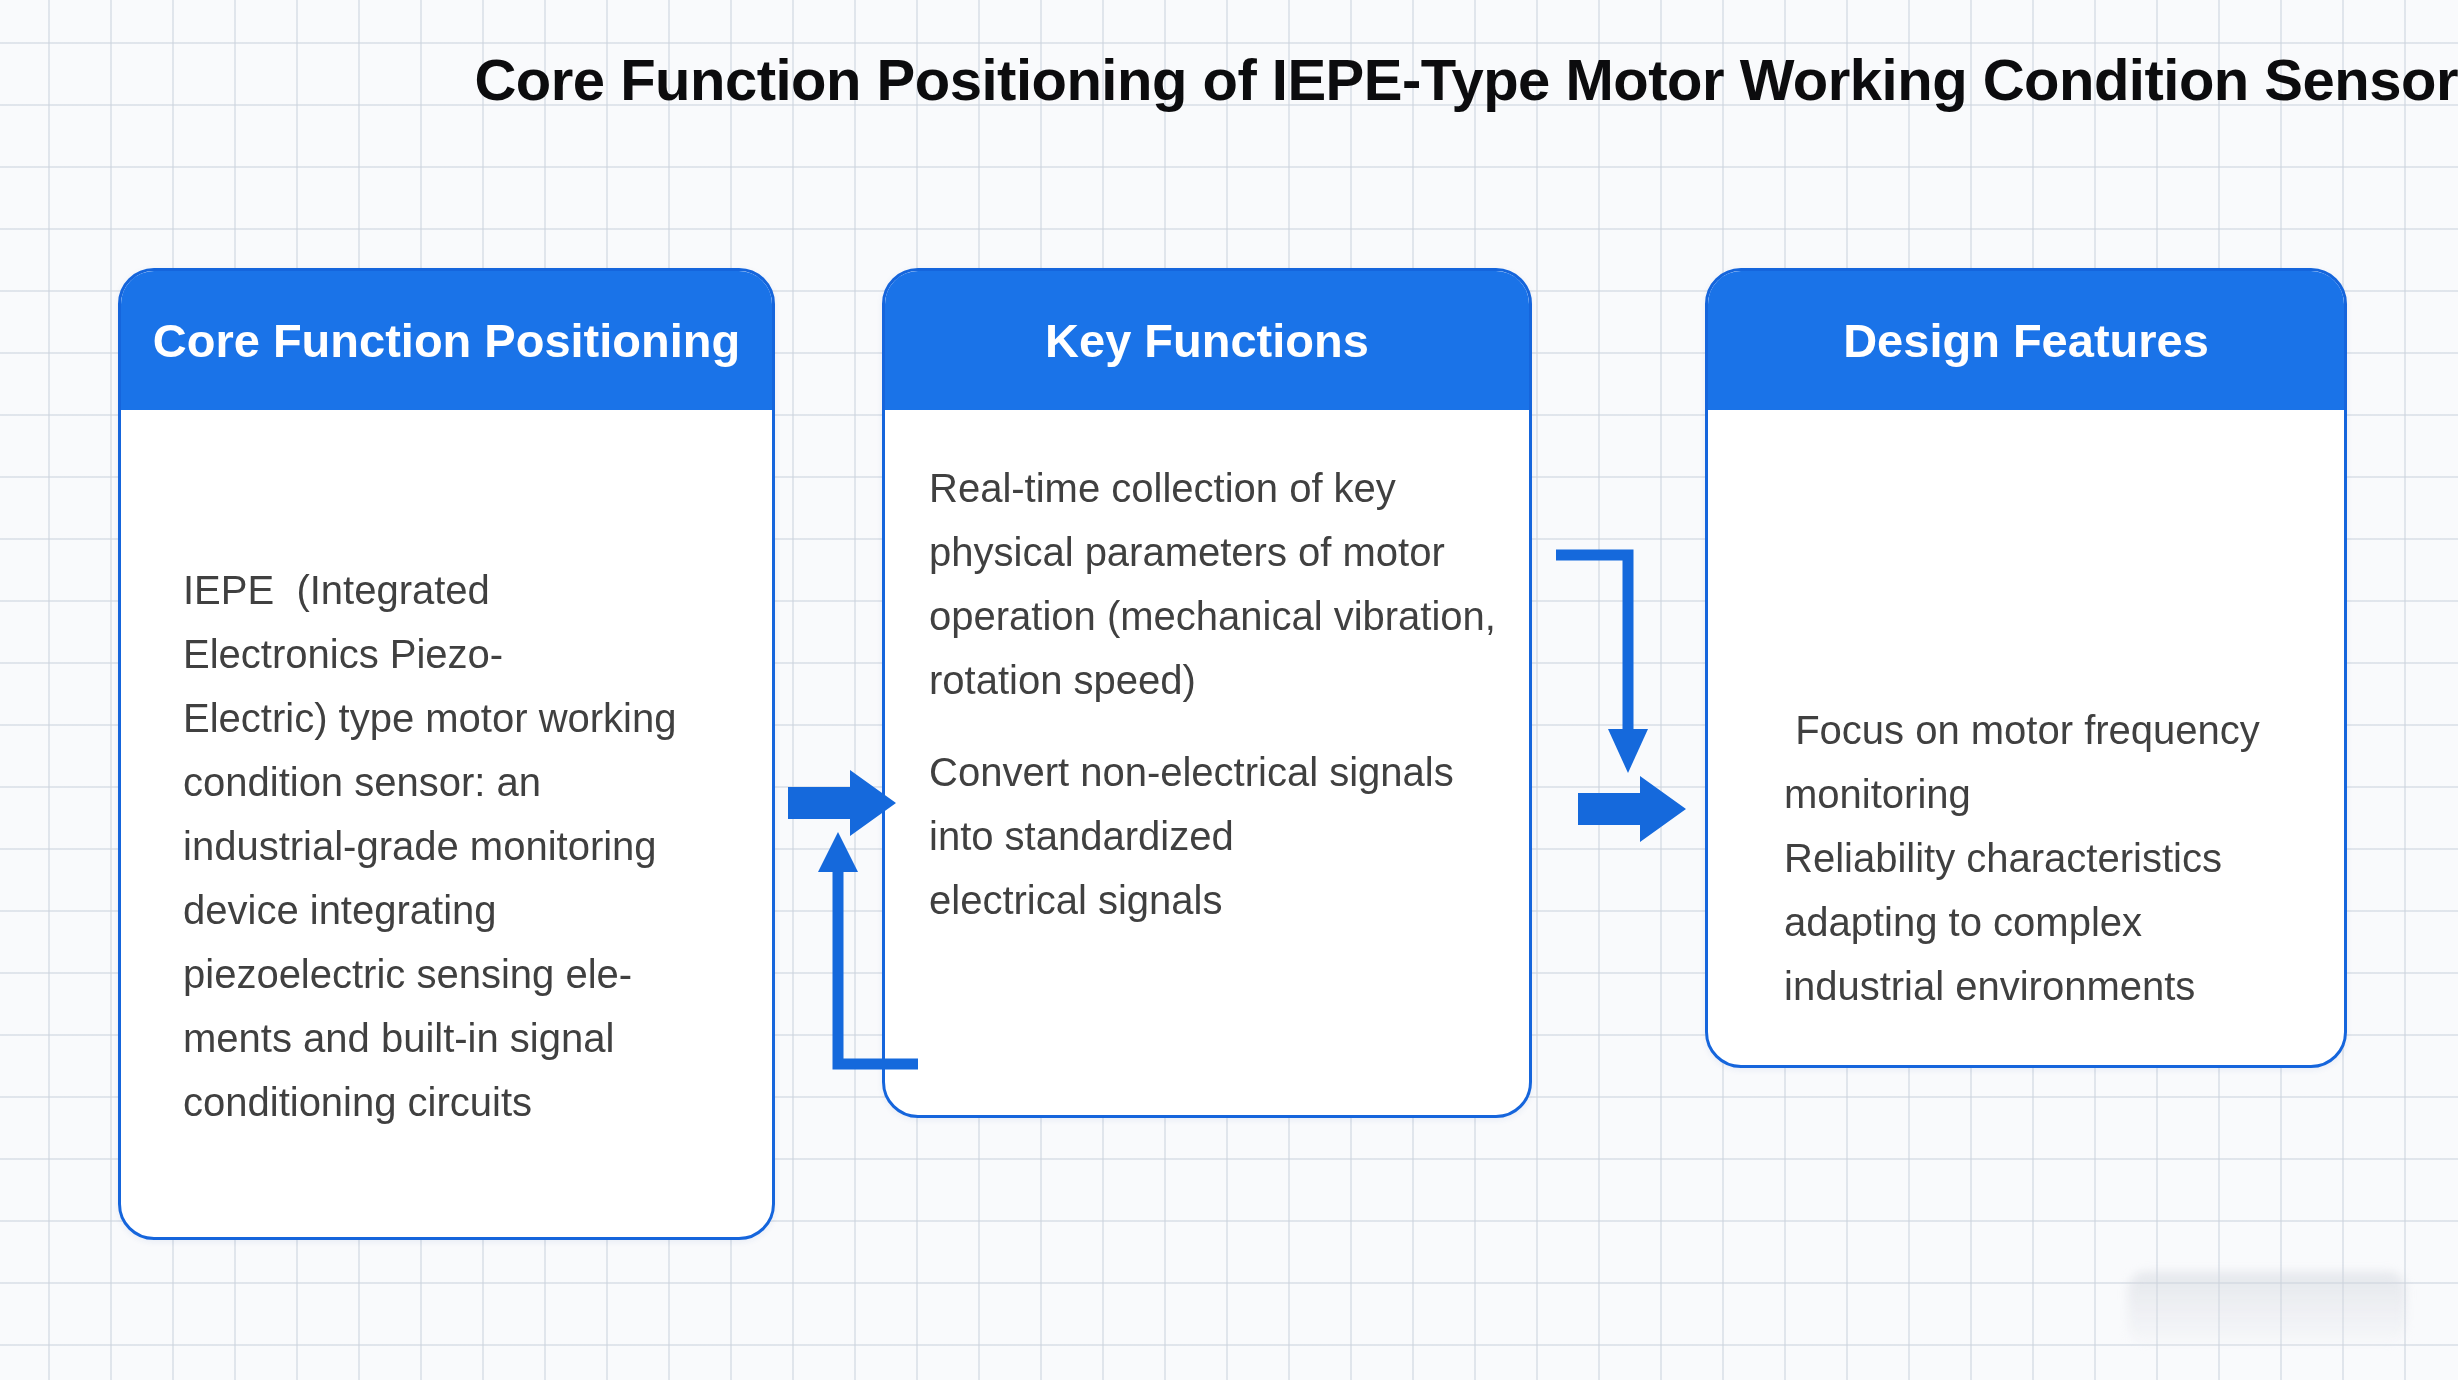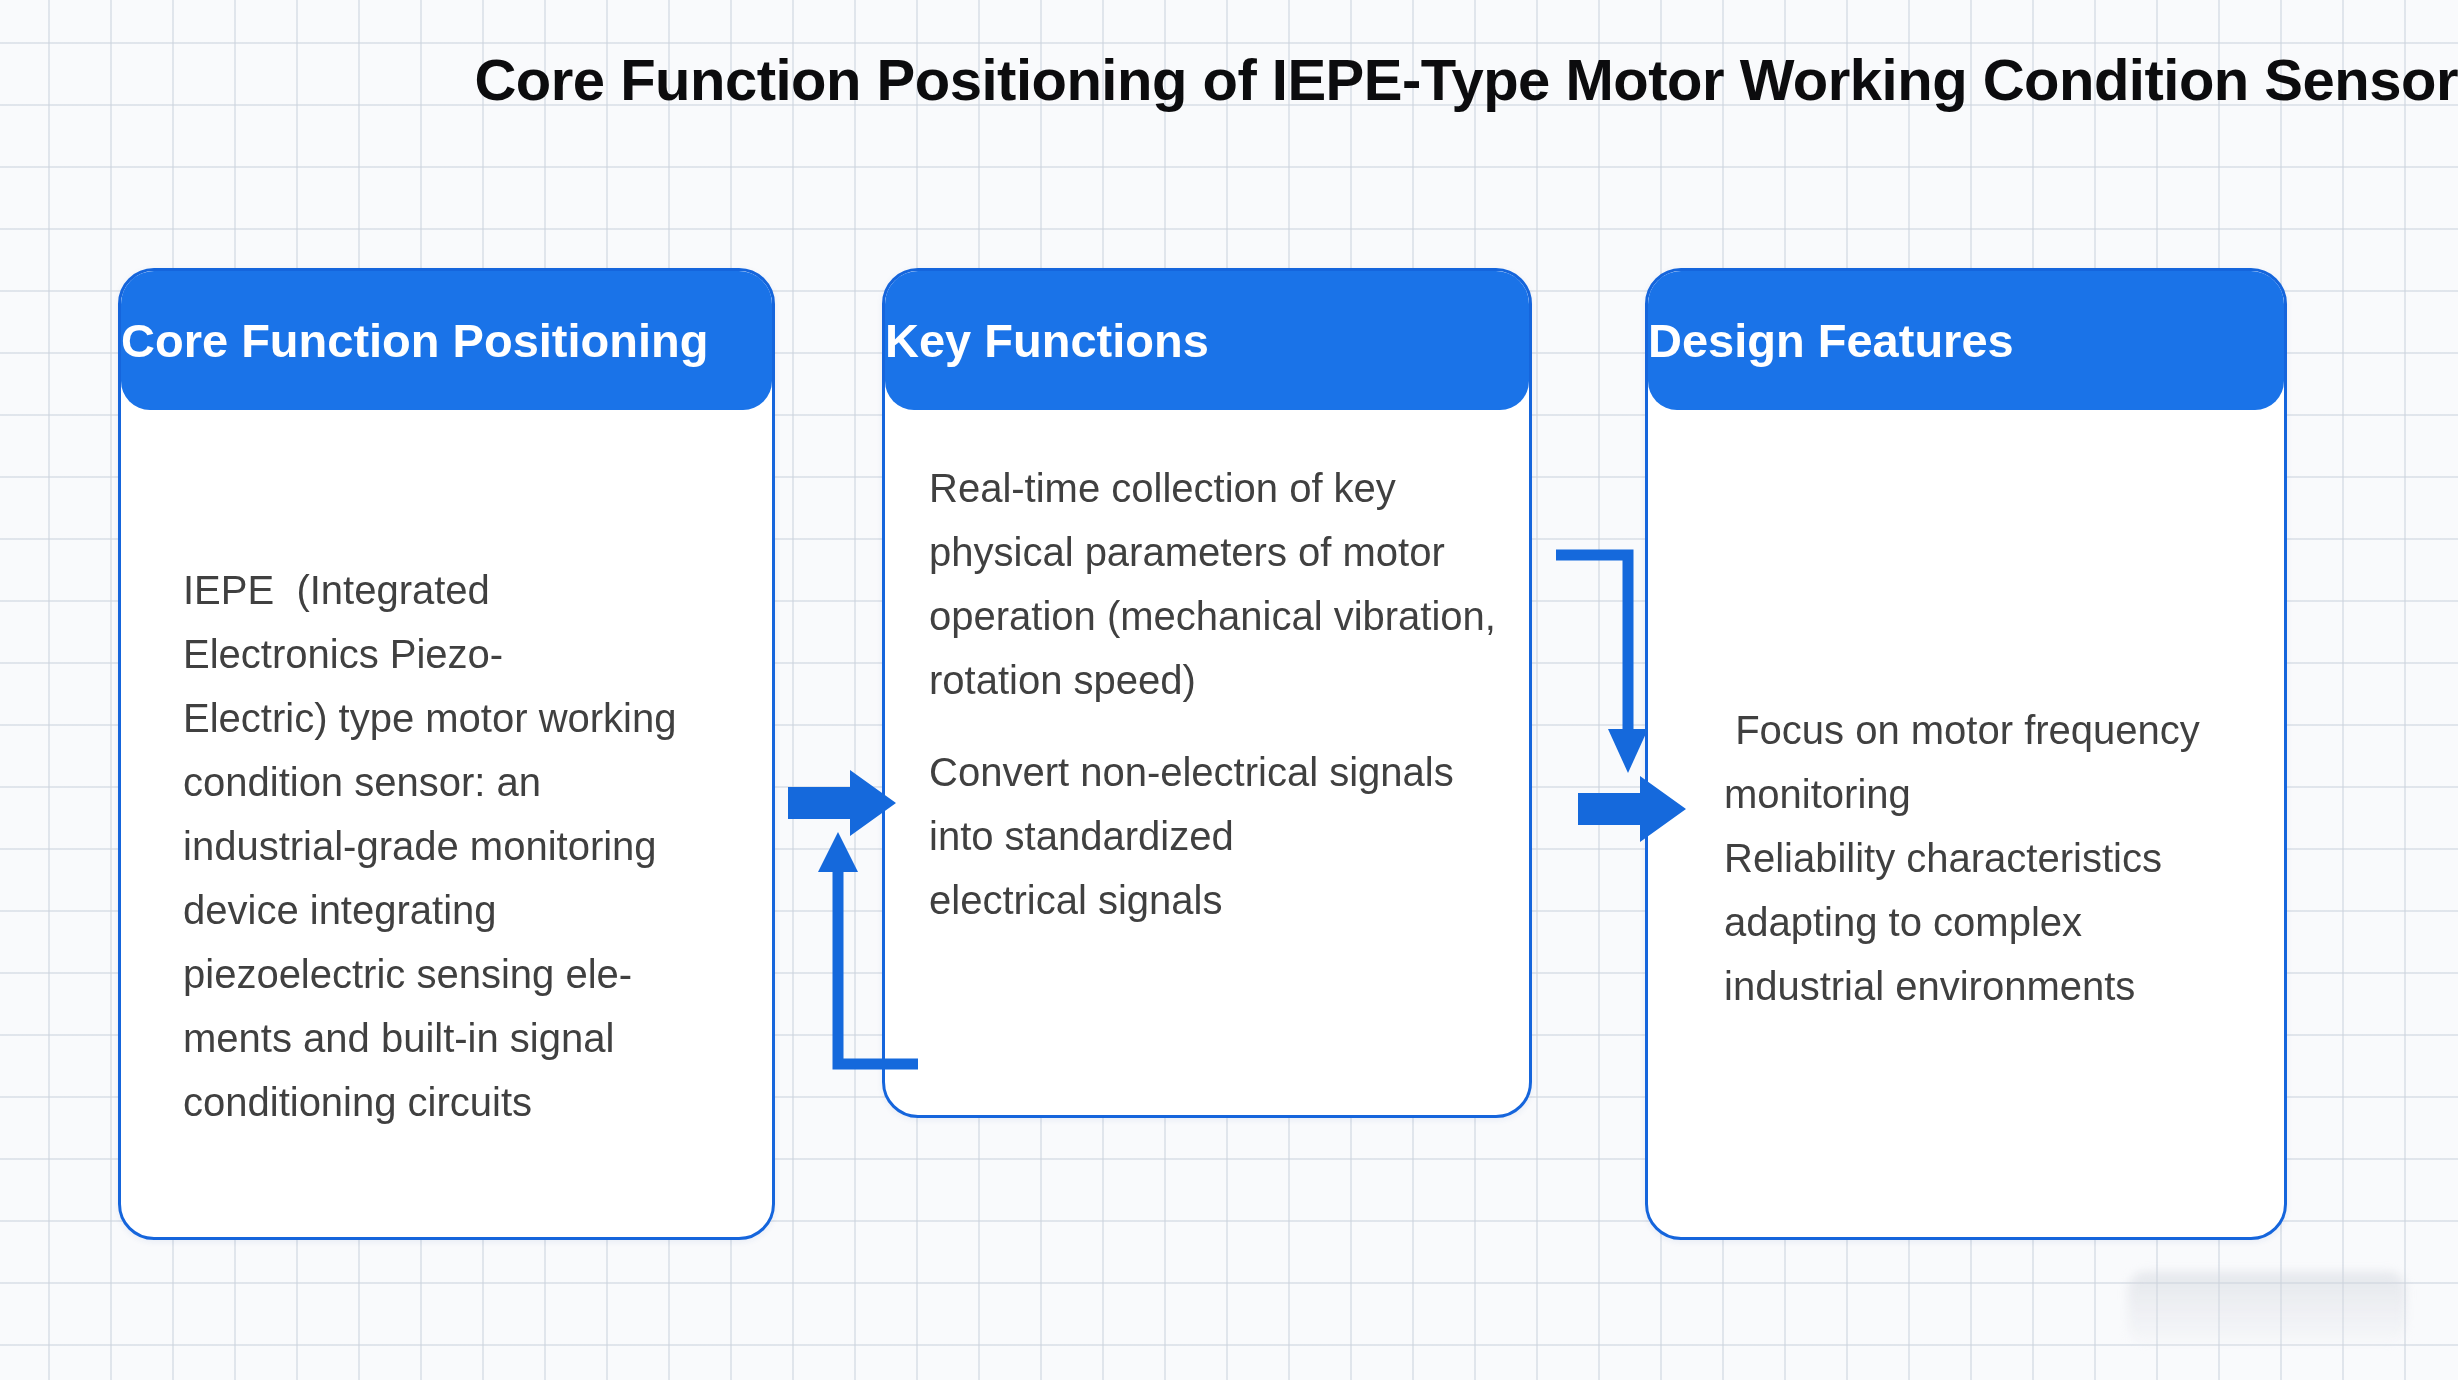--- a/index.html
+++ b/index.html
@@ -35,33 +35,32 @@
     top: 268px;
     background: #ffffff;
     border: 3px solid #1565dc;
     border-radius: 36px;
     overflow: hidden;
     box-sizing: border-box;
     box-shadow: 0 2px 6px rgba(40,80,160,0.08);
   }
   .card1 { left: 118px;  width: 657px; height: 972px;  }
   .card2 { left: 882px;  width: 650px; height: 850px; }
-  .card3 { left: 1645px; width: 642px; height: 972px;  }
+  .card3 { left: 1705px; width: 642px; height: 800px;  }
 
   .card-header {
     height: 139px;
     background: #1a73e8;
     display: flex;
     align-items: center;
-    justify-content: flex-start;
+    justify-content: center;
     font-size: 47px;
     font-weight: 600;
     color: #ffffff;
     letter-spacing: 0;
-    border-radius: 29px;
   }
 
   .card-body { box-sizing: border-box; }
   .card1 .card-body { padding: 148px 28px 0 62px; }
   .card2 .card-body { padding: 46px 8px 0 44px; }
   .card3 .card-body { padding: 288px 8px 0 76px; }
 
   .para {
     margin: 0;
     white-space: pre-wrap;

